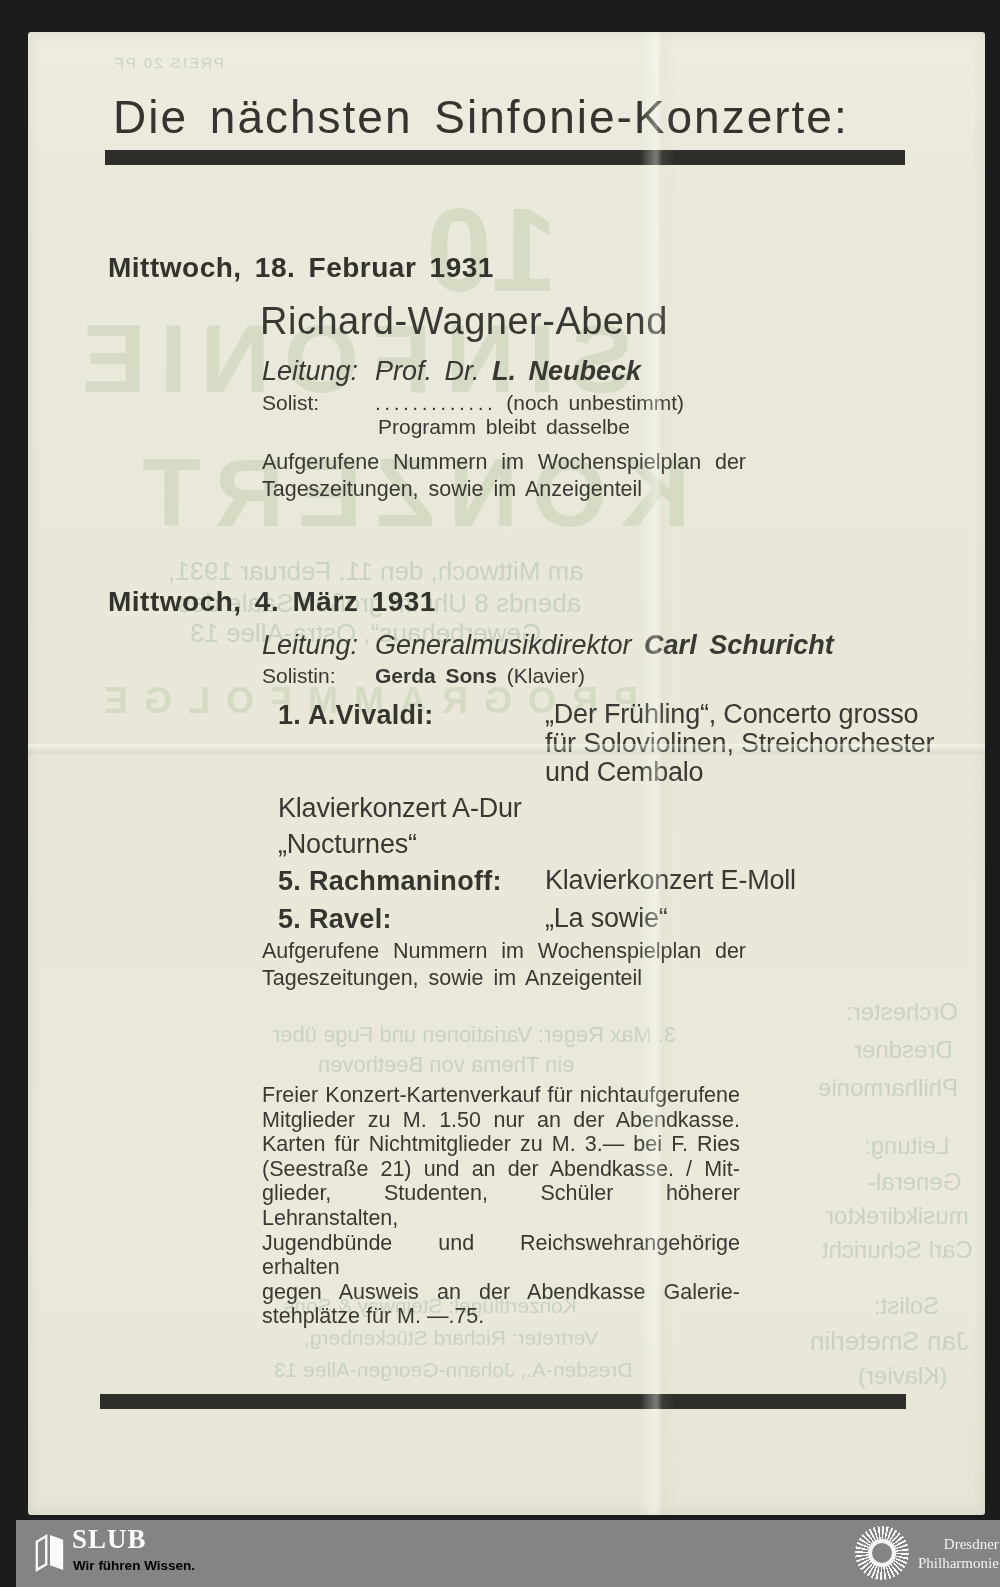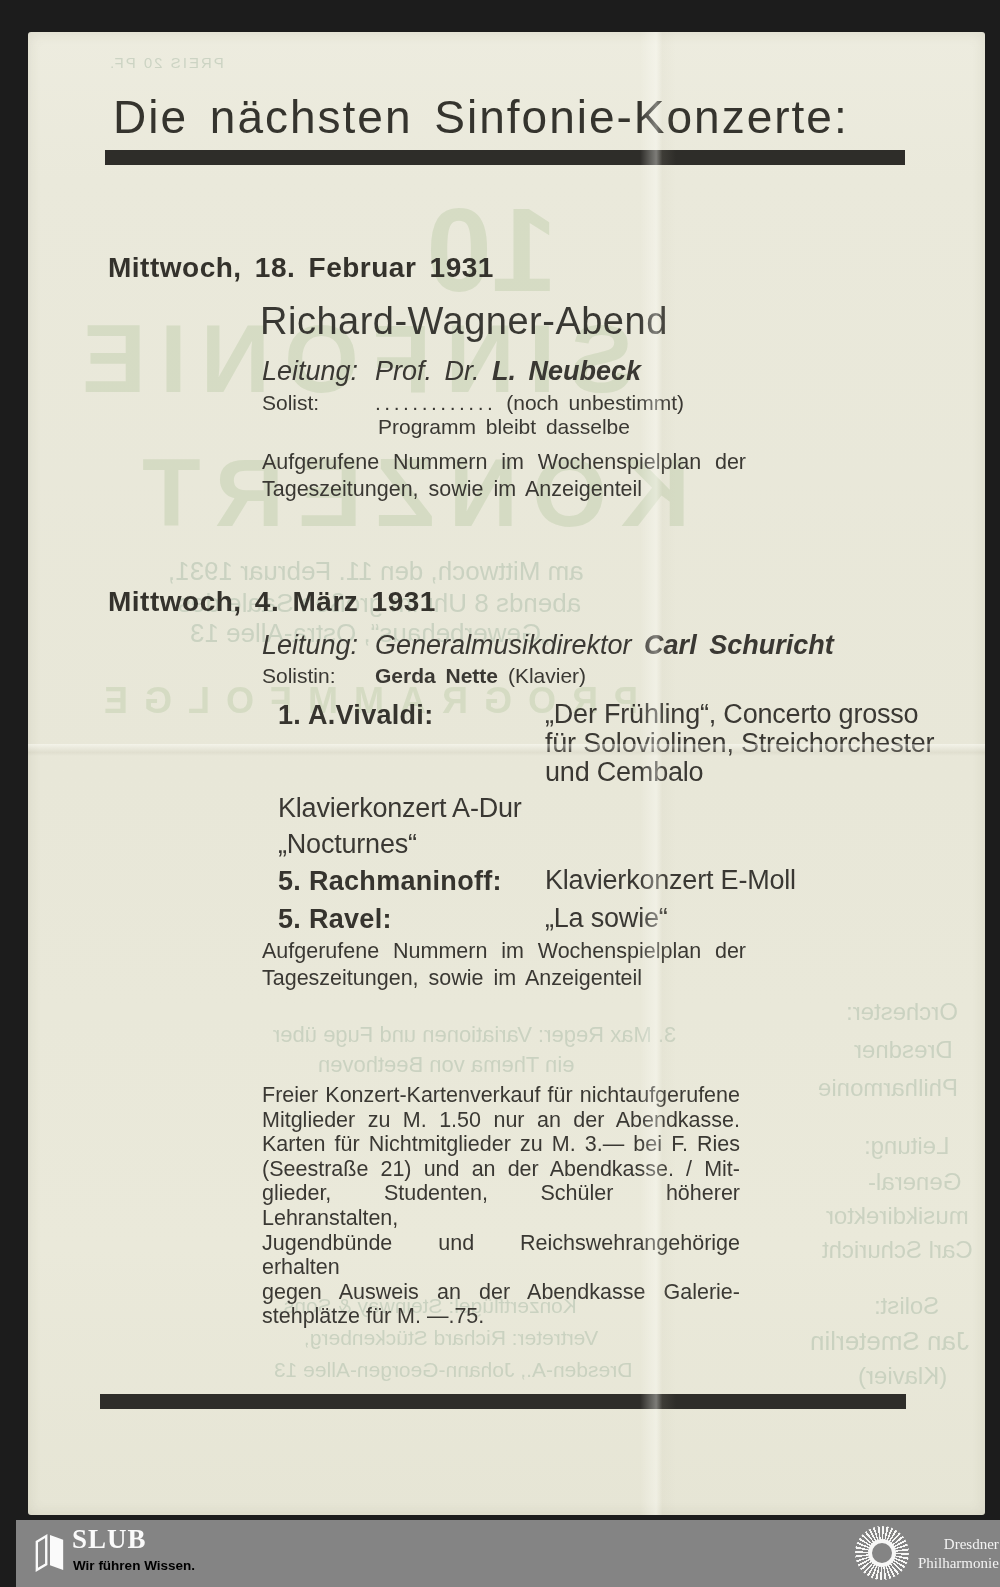--- a/index.html
+++ b/index.html
@@ -100,21 +100,21 @@
     <div class="callnote" style="top:417px;">
       <div class="just">Aufgerufene Nummern im Wochenspielplan der</div>
       <div>Tageszeitungen, sowie im Anzeigenteil</div>
     </div>
 
     <div class="cdate" style="left:80px;top:554px;">Mittwoch, 4. März 1931</div>
     <div class="row ink f27" style="top:598px;">
       <span class="lbl">Leitung:</span><span>Generalmusikdirektor</span>&nbsp;<span class="bold">Carl Schuricht</span>
     </div>
     <div class="row ink f21" style="top:632px;">
-      <span class="lbl">Solistin:</span><span class="bold">Gerda Nette</span>&nbsp;<span>(Klavier)</span>
+      <span class="lbl">Solistin:</span><span class="bold">Gerda Sons</span>&nbsp;<span>(Klavier)</span>
     </div>
 
     <div class="program">
       <div class="prow">
         <div class="pcomposer">1. A.Vivaldi:</div>
         <div class="pwork">
           <div>„Der Frühling“, Concerto grosso</div>
           <div>für Soloviolinen, Streichorchester</div>
           <div>und Cembalo</div>
         </div>

